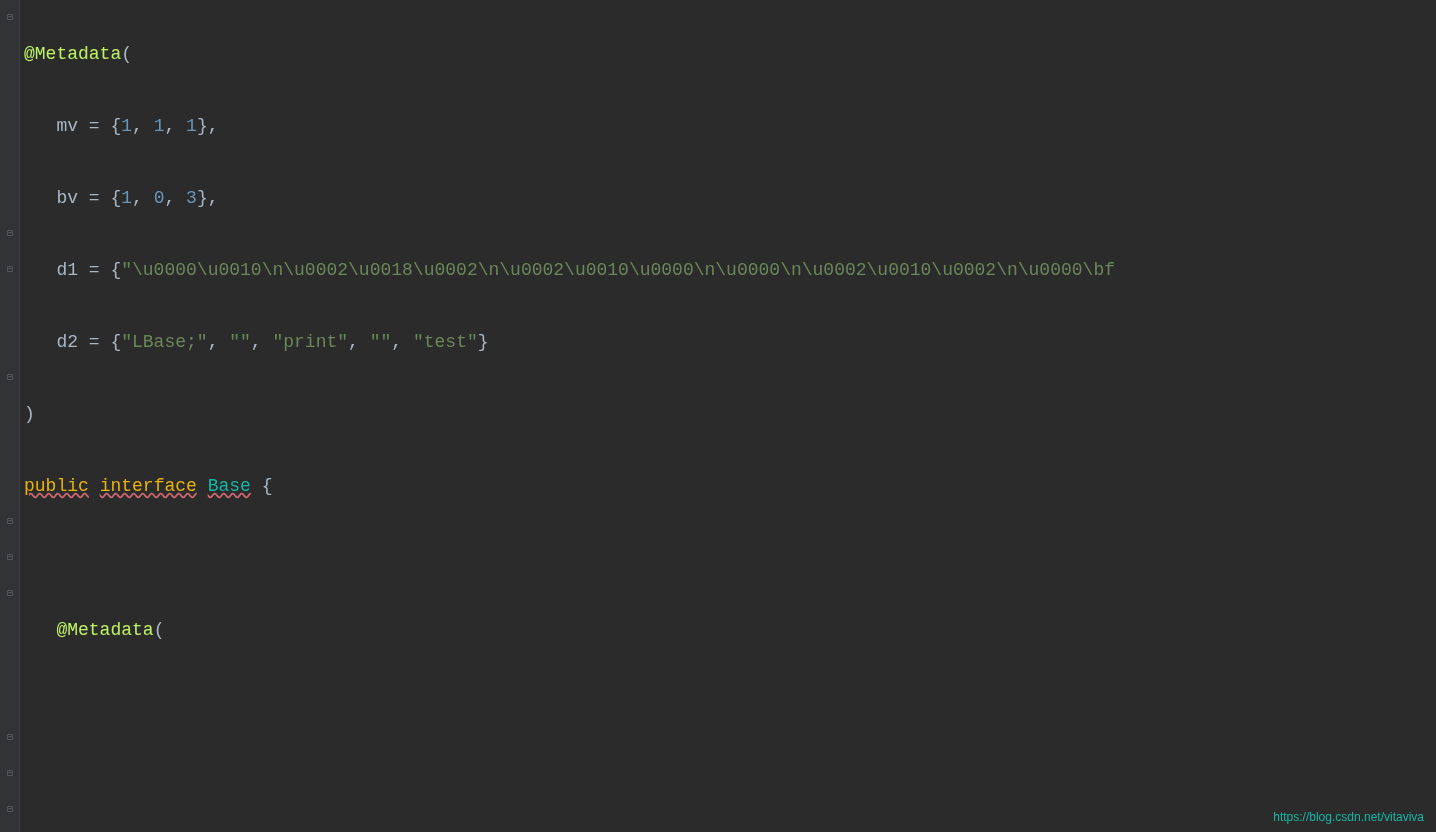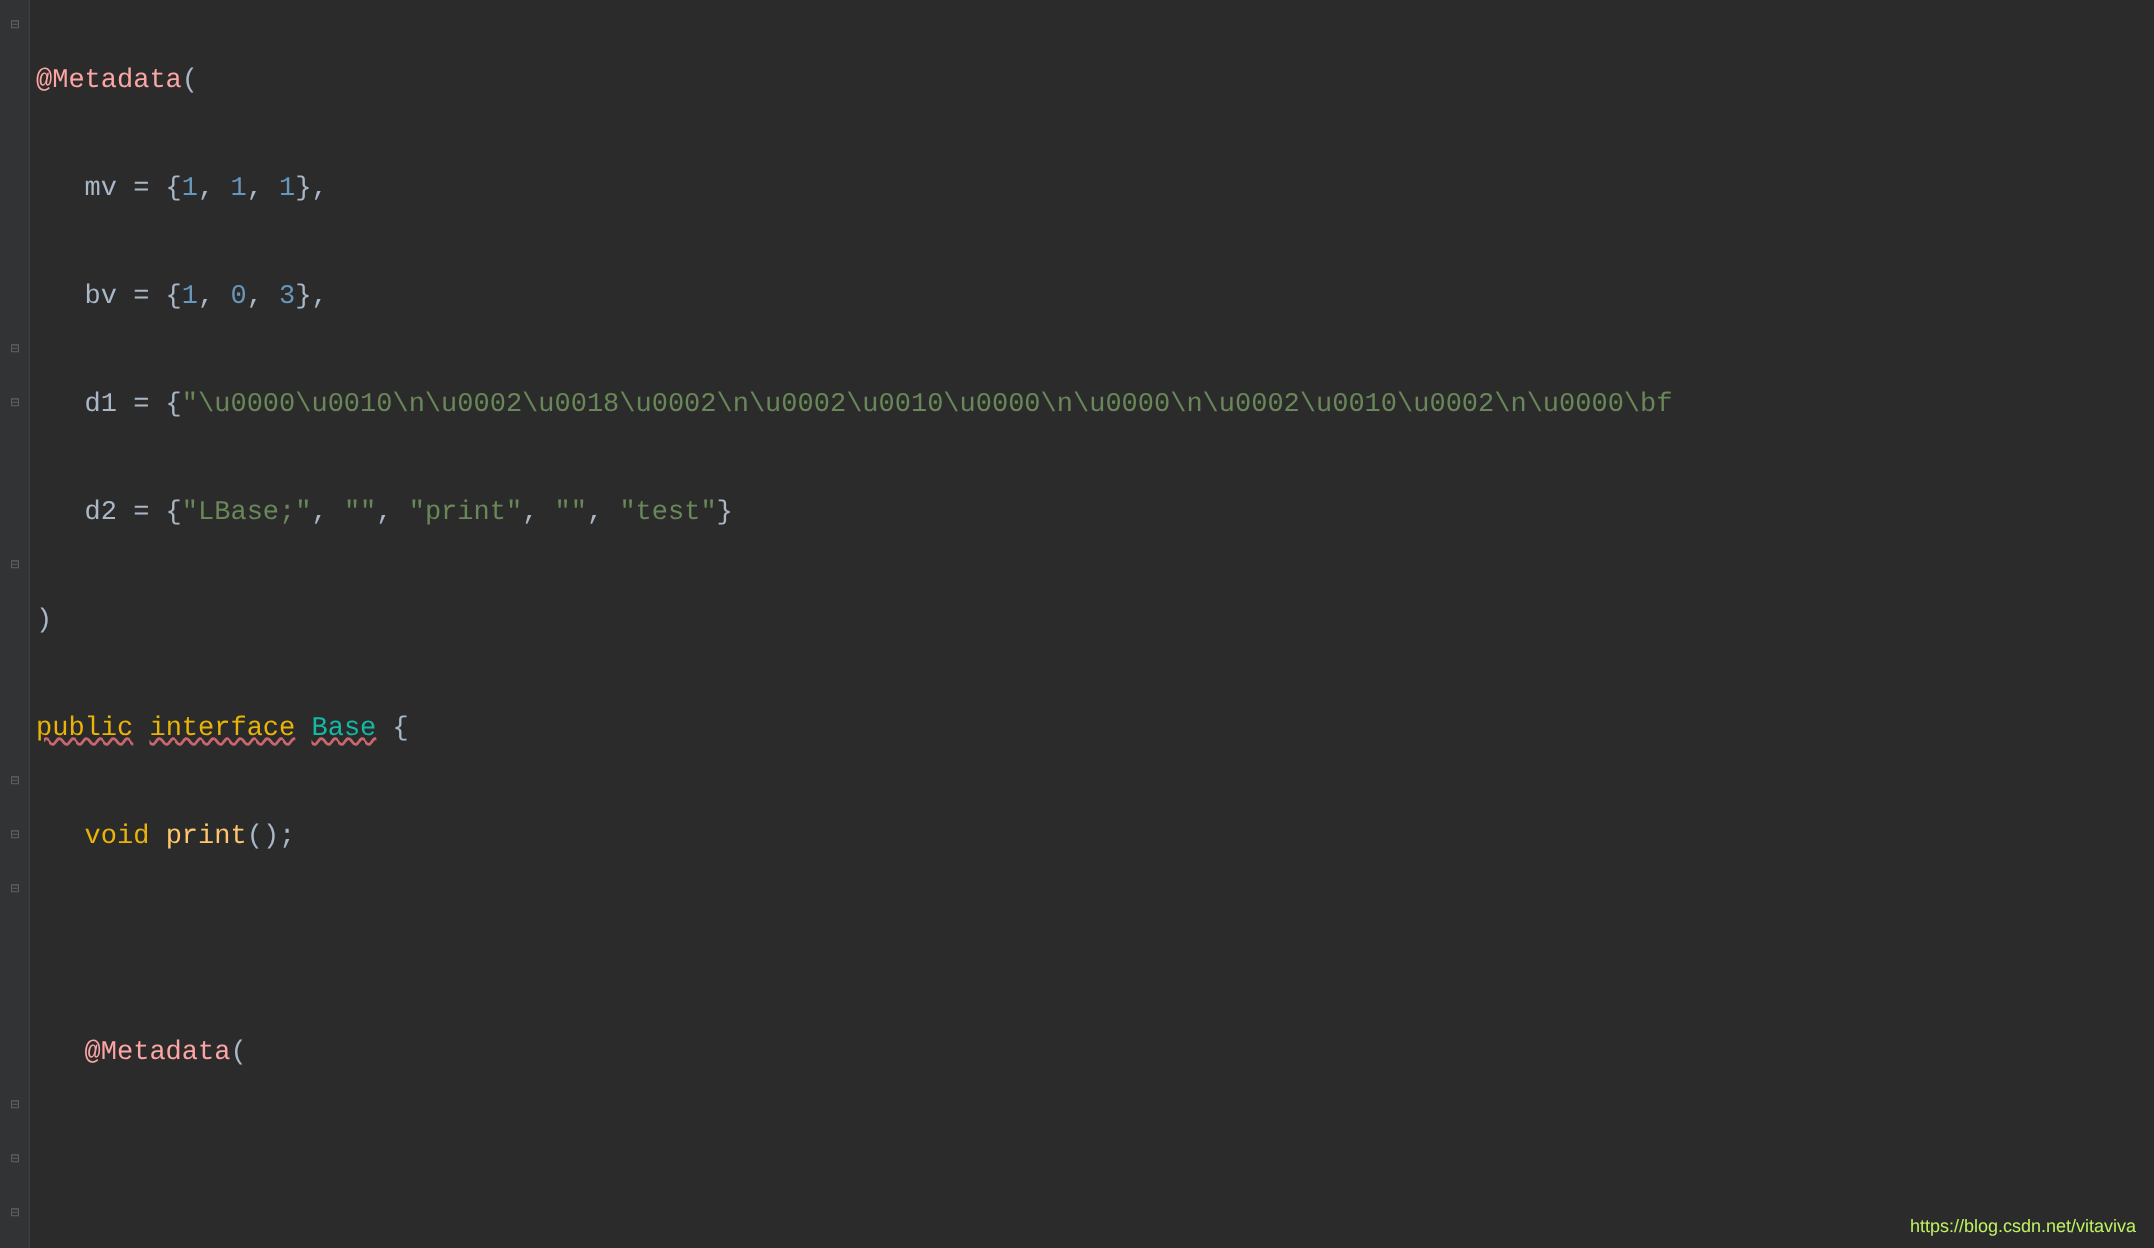--- a/index.html
+++ b/index.html
@@ -41,38 +41,38 @@
   }
   .code {
     position: absolute;
     left: 24px;
     top: 0;
     right: 0;
     white-space: pre;
     font-family: inherit;
   }
   .line { height: 36px; }
-  .tok-annotation { color: #fca5a5; }
+  .tok-annotation { color: #bef264; }
   .tok-keyword { color: #eab308; }
   .tok-number { color: #6897bb; }
   .tok-string { color: #6a8759; }
   .tok-type { color: #14b8a6; }
   .tok-method { color: #ffc66d; }
   .tok-punct { color: #a9b7c6; }
   .underline-red {
     text-decoration-line: underline;
     text-decoration-style: wavy;
     text-decoration-color: #cc666e;
   }
   .watermark {
     position: absolute;
     right: 12px;
     bottom: 8px;
     font-size: 12px;
-    color: #bef264;
+    color: #14b8a6;
     font-family: Arial, sans-serif;
     line-height: 14px;
   }
 </style>
 </head>
 <body>
 
 <div class="editor">
   <div class="gutter">
     <span class="fold-icon" style="top:12px">⊟</span>
@@ -88,21 +88,20 @@
   </div>
 
   <div class="code">
 <div class="line"><span class="tok-annotation">@Metadata</span><span class="tok-punct">(</span></div>
 <div class="line">   <span class="tok-punct">mv = {</span><span class="tok-number">1</span><span class="tok-punct">, </span><span class="tok-number">1</span><span class="tok-punct">, </span><span class="tok-number">1</span><span class="tok-punct">},</span></div>
 <div class="line">   <span class="tok-punct">bv = {</span><span class="tok-number">1</span><span class="tok-punct">, </span><span class="tok-number">0</span><span class="tok-punct">, </span><span class="tok-number">3</span><span class="tok-punct">},</span></div>
 <div class="line">   <span class="tok-punct">d1 = {</span><span class="tok-string">"\u0000\u0010\n\u0002\u0018\u0002\n\u0002\u0010\u0000\n\u0000\n\u0002\u0010\u0002\n\u0000\bf</span></div>
 <div class="line">   <span class="tok-punct">d2 = {</span><span class="tok-string">"LBase;"</span><span class="tok-punct">, </span><span class="tok-string">""</span><span class="tok-punct">, </span><span class="tok-string">"print"</span><span class="tok-punct">, </span><span class="tok-string">""</span><span class="tok-punct">, </span><span class="tok-string">"test"</span><span class="tok-punct">}</span></div>
 <div class="line"><span class="tok-punct">)</span></div>
 <div class="line"><span class="tok-keyword underline-red">public</span> <span class="tok-keyword underline-red">interface</span> <span class="tok-type underline-red">Base</span> <span class="tok-punct">{</span></div>
-<div class="line">   <span class="tok-keyword">void</span> <span class="tok-method">print</span><span class="tok-punct">();</span></div>
 <div class="line"></div>
 <div class="line">   <span class="tok-annotation">@Metadata</span><span class="tok-punct">(</span></div>
 <div class="line">      </div>
 
 
 
 
 
 
 

